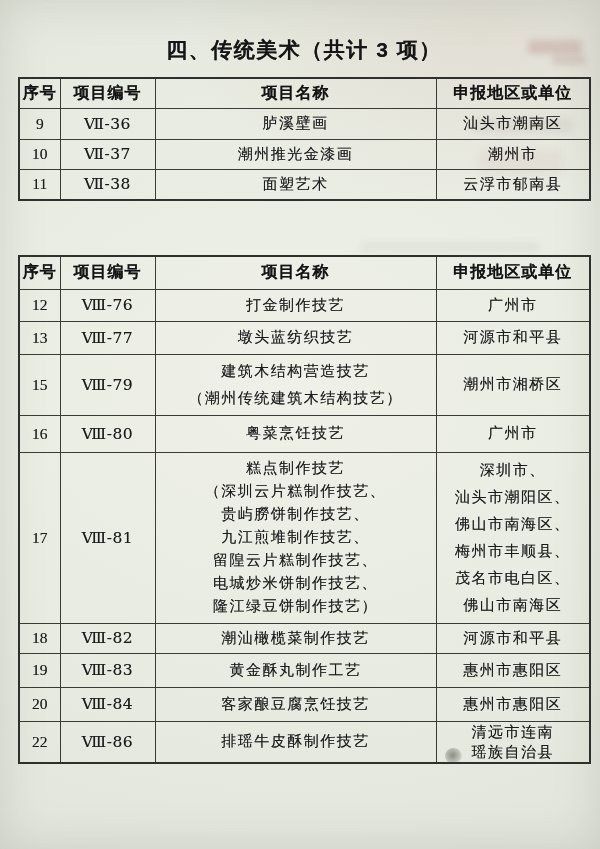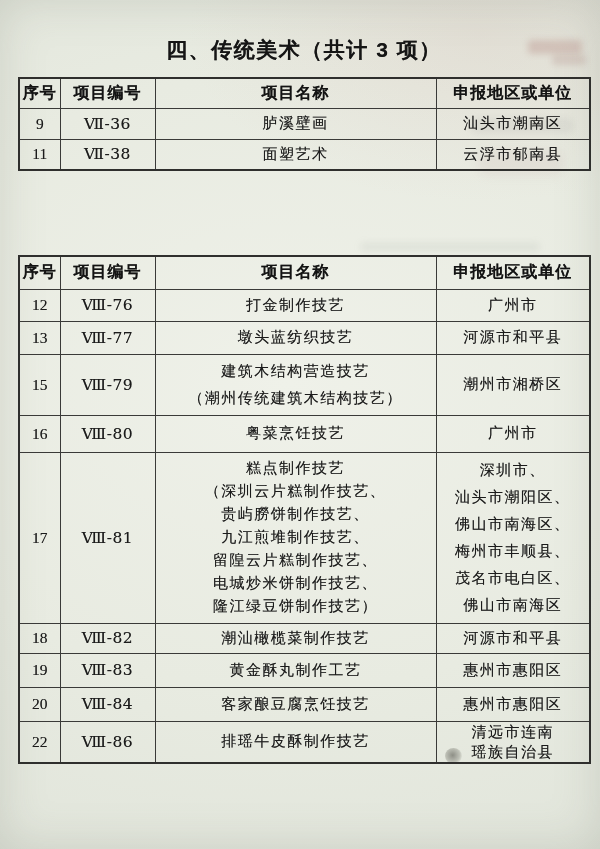--- a/index.html
+++ b/index.html
@@ -85,20 +85,30 @@
         <tr style="height: 31px;">
           <td class="cell-serial">9</td>
           <td class="cell-code">Ⅶ-36</td>
           <td class="cell-name">
             <span class="line">胪溪壁画</span>
           </td>
           <td class="cell-region">
             <span class="line">汕头市潮南区</span>
           </td>
         </tr>
+        <tr style="height: 30px;">
+          <td class="cell-serial">10</td>
+          <td class="cell-code">Ⅶ-37</td>
+          <td class="cell-name">
+            <span class="line">潮州推光金漆画</span>
+          </td>
+          <td class="cell-region">
+            <span class="line">潮州市</span>
+          </td>
+        </tr>
         <tr style="height: 31px;">
           <td class="cell-serial">11</td>
           <td class="cell-code">Ⅶ-38</td>
           <td class="cell-name">
             <span class="line">面塑艺术</span>
           </td>
           <td class="cell-region">
             <span class="line">云浮市郁南县</span>
           </td>
         </tr>

